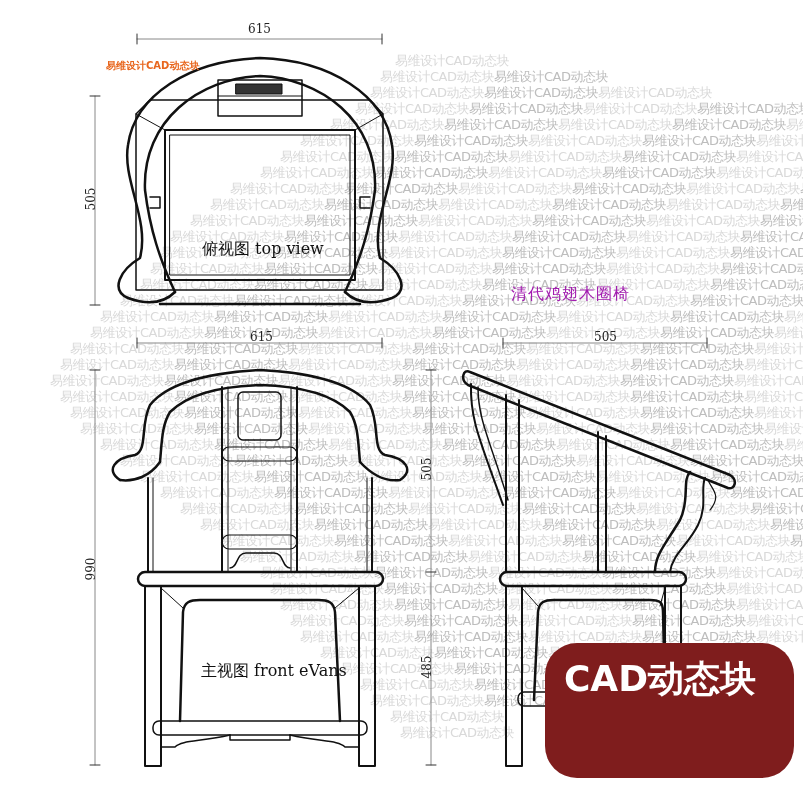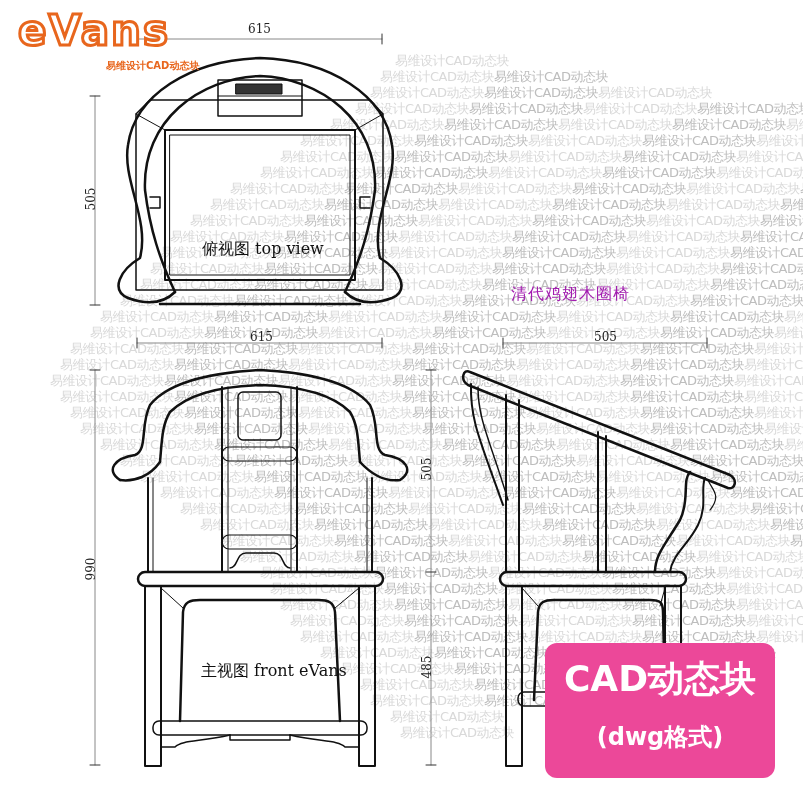--- a/index.html
+++ b/index.html
@@ -8,21 +8,21 @@
   .wm-line { position:absolute; white-space:nowrap; font-family:"DejaVu Sans", sans-serif; font-size:13px; color:#d9d9d9; letter-spacing:-0.5px; }
   .wm-line .dk { color:#bdbdbd; }
   svg.drawing { position:absolute; left:0; top:0; }
   .dim-text { position:absolute; font-family:"DejaVu Serif", serif; font-size:12px; color:#222; }
   .dim-text.vert { transform:rotate(-90deg); transform-origin:center center; }
   .view-label { position:absolute; font-family:"DejaVu Serif", serif; font-size:16px; color:#111; white-space:nowrap; }
   .title { position:absolute; left:511px; top:284px; font-family:"DejaVu Serif", serif; font-size:16px; color:#a21caf; letter-spacing:1px; }
   .logo { position:absolute; left:18px; top:8px; width:190px; height:62px; }
   .logo-word { position:absolute; left:0; top:0; font-family:"DejaVu Sans", sans-serif; font-weight:bold; font-size:42px; line-height:46px; color:#fff; -webkit-text-stroke:3px #e8661d; letter-spacing:2px; }
   .logo-sub { position:absolute; left:88px; top:51px; font-family:"DejaVu Sans", sans-serif; font-weight:bold; font-size:10px; color:#e8661d; white-space:nowrap; }
-  .badge { position:absolute; left:545px; top:643px; width:230px; height:135px; background:#ec4899; border-radius:12px; }
+  .badge { position:absolute; left:545px; top:643px; width:230px; height:135px; background:#7f1d1d; border-radius:32px;padding-left:19px; }
   .badge-main { position:absolute; left:0; top:14px; width:230px; text-align:center; color:#fff; font-family:"DejaVu Sans", sans-serif; font-weight:bold; font-size:36px; line-height:44px; }
   .badge-sub { position:absolute; left:0; top:78px; width:230px; text-align:center; color:#fff; font-family:"DejaVu Sans", sans-serif; font-weight:bold; font-size:24px; line-height:32px; }
 </style>
 </head>
 <body>
 
 <div class="wm-layer" id="wm">
     <div class="wm-line" style="left: 395px; top: 52px;">易维设计CAD动态块</div>
     <div class="wm-line" style="left: 380px; top: 68px;">易维设计CAD动态块<span class="dk">易维设计CAD动态块</span></div>
     <div class="wm-line" style="left: 370px; top: 84px;">易维设计CAD动态块<span class="dk">易维设计CAD动态块</span>易维设计CAD动态块</div>
@@ -188,20 +188,18 @@
 <div class="dim-text" style="left:594px; top:330px;">505</div>
 <div class="dim-text vert" style="left:416px; top:462px;">505</div>
 <div class="dim-text vert" style="left:416px; top:660px;">485</div>
 
 <div class="view-label" style="left:202px; top:239px;">俯视图   top view</div>
 <div class="view-label" style="left:201px; top:661px;">主视图   front eVans</div>
 
 <div class="title">清代鸡翅木圈椅</div>
 
 <div class="logo">
-  <div class="logo-word">eVans</div>
   <div class="logo-sub">易维设计CAD动态块</div>
 </div>
 
 <div class="badge">
   <div class="badge-main">CAD动态块</div>
-  <div class="badge-sub">(dwg格式)</div>
 </div>
 
 </body></html>

